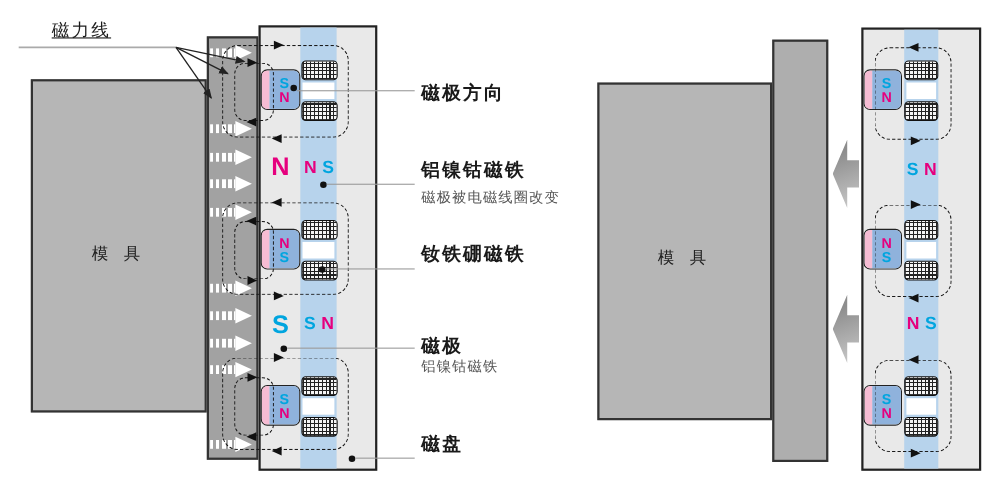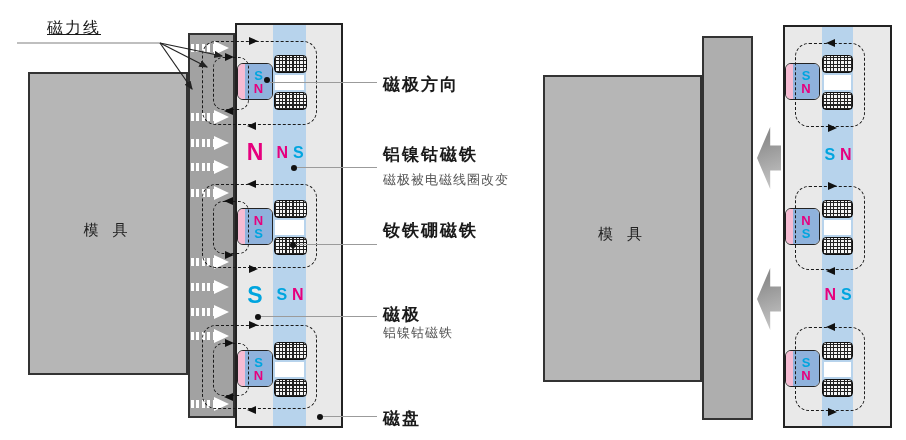--- a/index.html
+++ b/index.html
@@ -204,21 +204,21 @@
   <div class="abs leader" style="left:296px;top:244px;width:81px;"></div>
   <div class="abs leader" style="left:261px;top:316px;width:116px;"></div>
   <div class="abs leader" style="left:323px;top:416px;width:54px;"></div>
 
   <div class="abs callout-title" style="left:383px;top:75px;">磁极方向</div>
   <div class="abs callout-title" style="left:383px;top:145px;">铝镍钴磁铁</div>
   <div class="abs callout-sub" style="left:383px;top:172px;">磁极被电磁线圈改变</div>
   <div class="abs callout-title" style="left:383px;top:221px;">钕铁硼磁铁</div>
   <div class="abs callout-title" style="left:383px;top:305px;">磁极</div>
   <div class="abs callout-sub" style="left:383px;top:325px;">铝镍钴磁铁</div>
-  <div class="abs callout-title" style="left:383px;top:409px;">磁盘</div>
+  <div class="abs callout-title" style="left:383px;top:394px;">磁盘</div>
 
   <div class="abs fieldlines-label" style="left:47px;top:18px;text-decoration:underline;">磁力线</div>
   <svg class="abs" style="left:0;top:0;" width="260" height="110" viewBox="0 0 260 110">
     <defs>
       <marker id="ah" markerWidth="9" markerHeight="8" refX="6.5" refY="3" orient="auto">
         <path d="M0,0 L7.5,3 L0,6 z" fill="#222"></path>
       </marker>
     </defs>
     <line x1="17" y1="43" x2="160" y2="43" stroke="#aaaaaa" stroke-width="1.6"></line>
     <line x1="160" y1="43" x2="222" y2="56" stroke="#222" stroke-width="1.2" marker-end="url(#ah)"></line>

